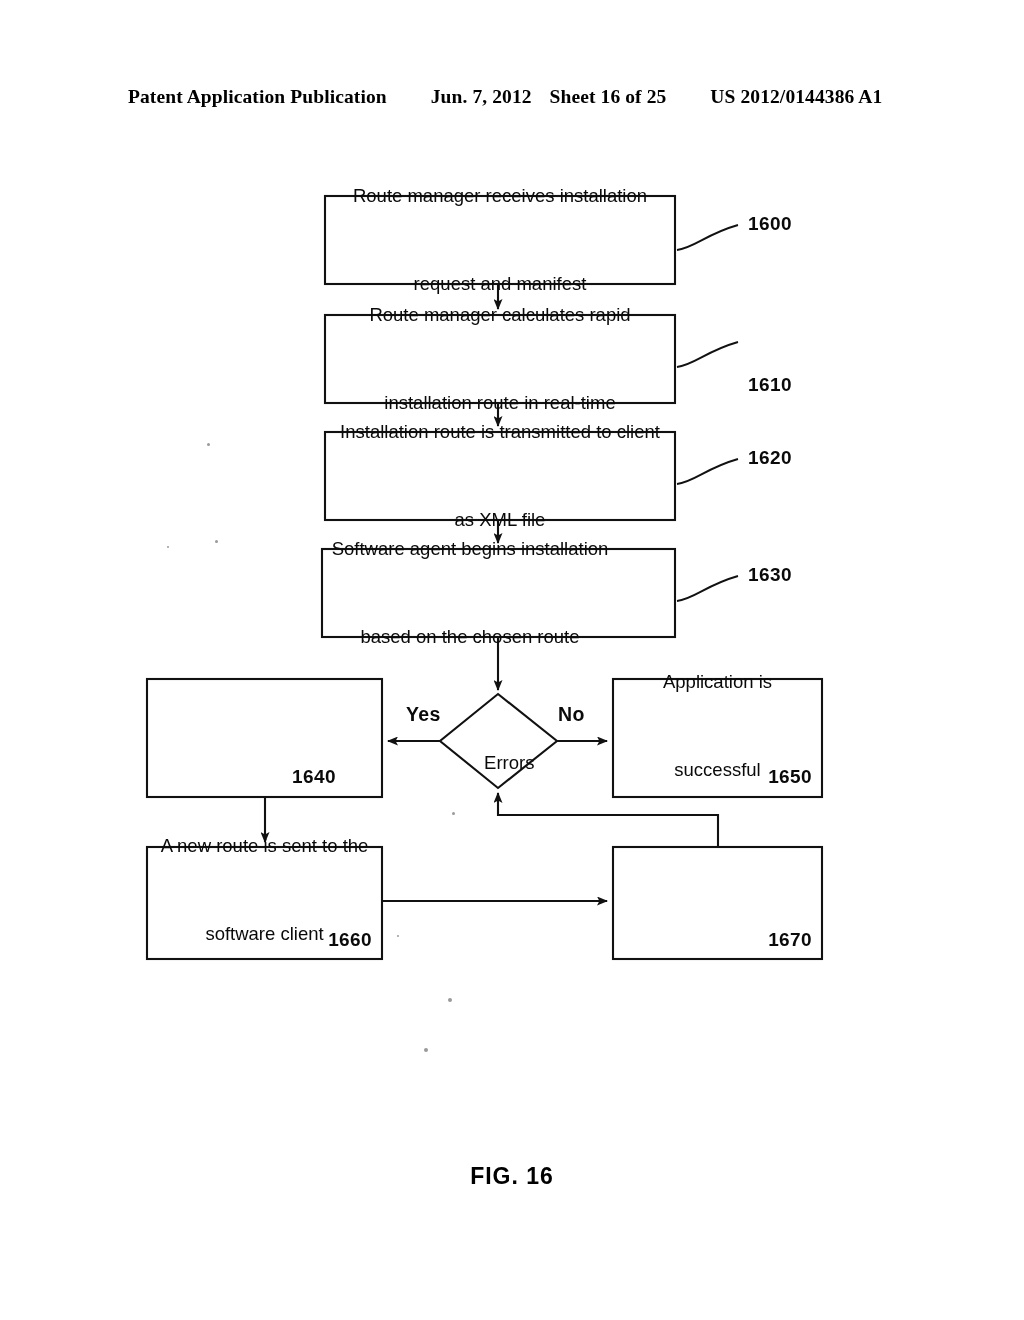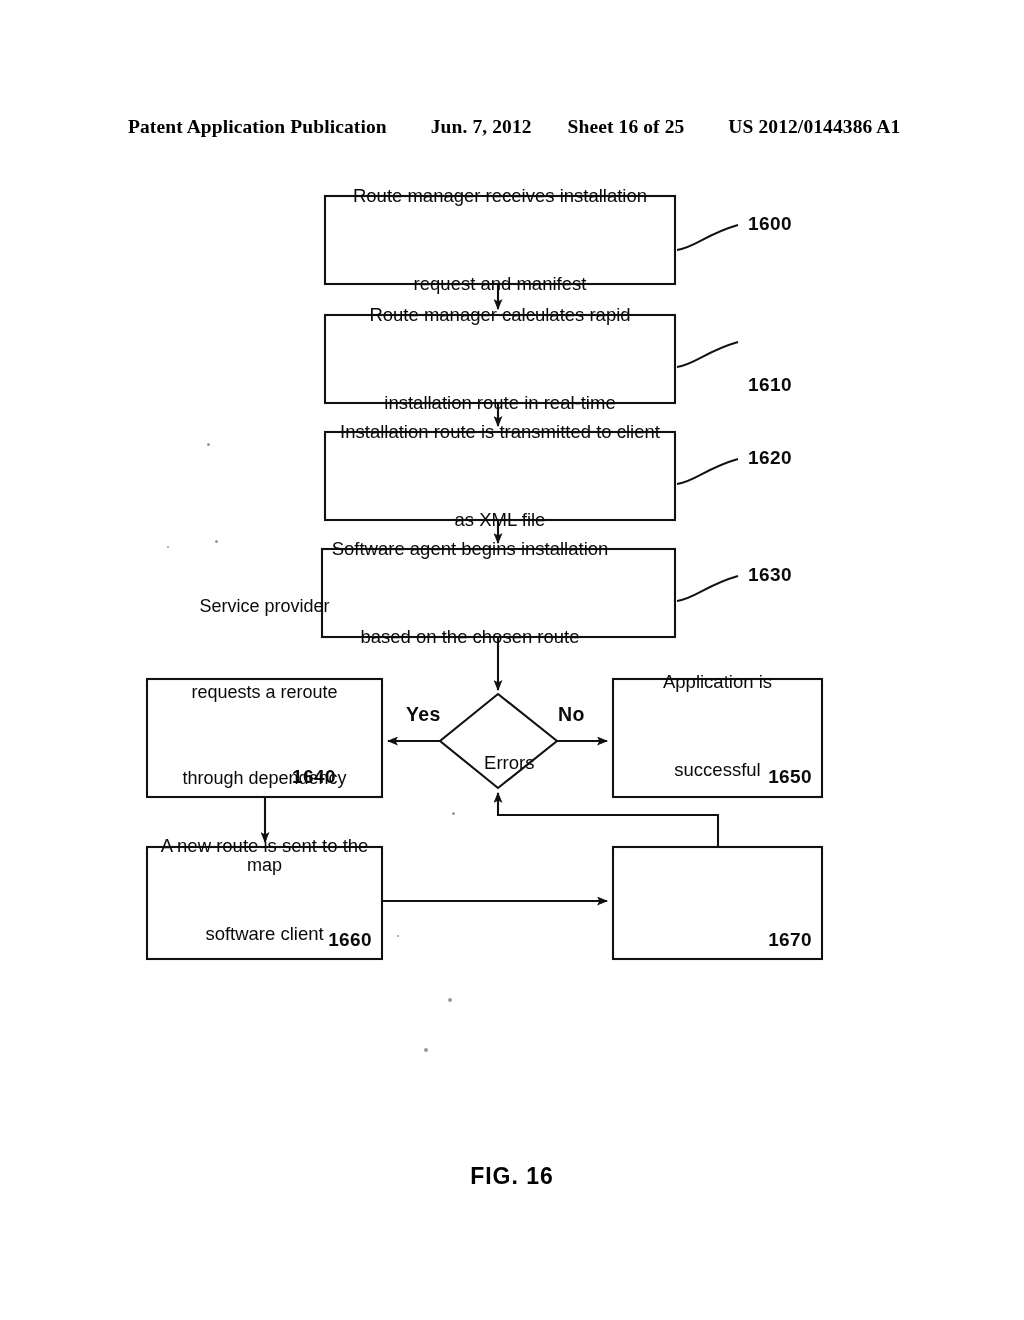--- a/index.html
+++ b/index.html
@@ -26,22 +26,22 @@
     height: 26px;
     display: flex;
     align-items: baseline;
     font-family: "Liberation Serif", serif;
     font-weight: bold;
     font-size: 19.5px;
     letter-spacing: 0.1px;
     white-space: nowrap;
   }
   #page-header .hdr-pub   { margin-right: 44px; }
-  #page-header .hdr-date  { margin-right: 36px; }
-  #page-header .hdr-sheet { margin-right: 44px; margin-top: 30px; }
+  #page-header .hdr-date  { margin-right: 18px; }
+  #page-header .hdr-sheet { margin-right: 44px; }
   #page-header .hdr-docnum { }
 
   
   #figure-area {
     position: absolute;
     top: 0;
     left: 0;
     width: 1024px;
     height: 1320px;
   }
@@ -188,26 +188,20 @@
   </div>
   <div class="txt ref-num" style="left:748px; top:564px;">1630</div>
 
   <div class="txt diamond-label" style="left:440px; top:730px; width:118px;">
     <span>Errors</span>
   </div>
 
   <div class="txt branch-label" style="left:406px; top:703px;">Yes</div>
   <div class="txt branch-label" style="left:558px; top:703px;">No</div>
 
-  <div class="txt box-text" style="left:152px; top:686px; width:225px; height:100px; font-size:18px;">
-    <span><span>Service provider</span><br>
-          <span>requests a reroute</span><br>
-          <span>through dependency</span><br>
-          <span>map</span></span>
-  </div>
   <div class="txt ref-inner" style="left:264px; top:766px; width:100px;text-align:center;">1640</div>
 
   <div class="txt box-text" style="left:613px; top:694px; width:209px; height:64px;">
     <span><span>Application is</span><br>
           <span>successful</span></span>
   </div>
   <div class="txt ref-inner" style="left:712px; top:766px; width:100px;">1650</div>
 
   <div class="txt box-text" style="left:147px; top:862px; width:235px; height:56px;">
     <span><span>A new route is sent to the</span><br>

